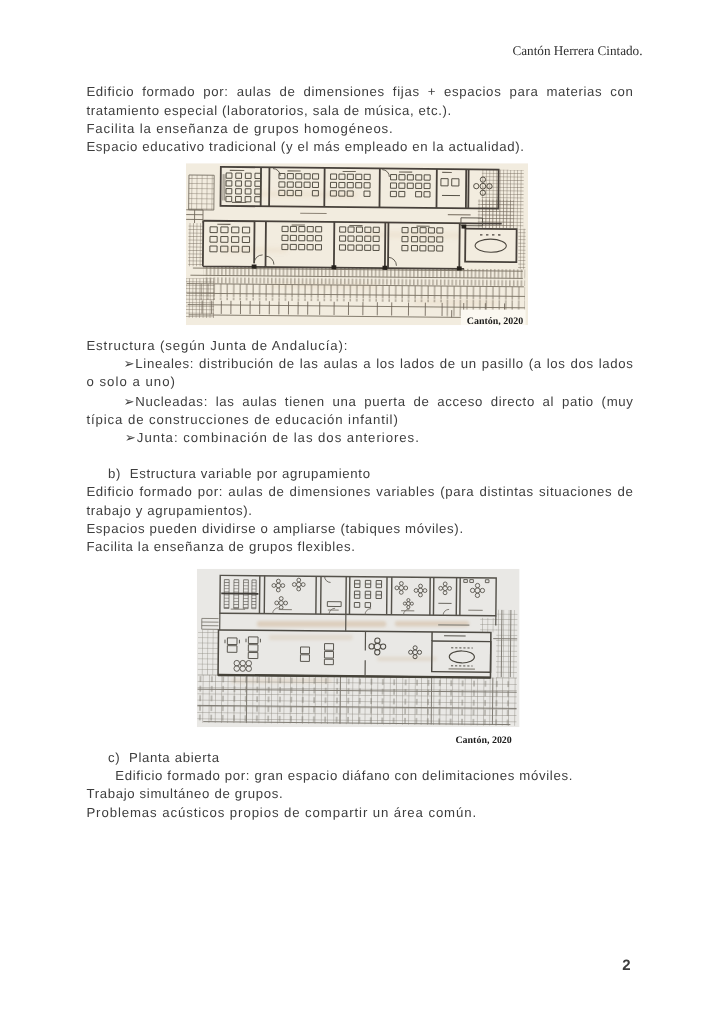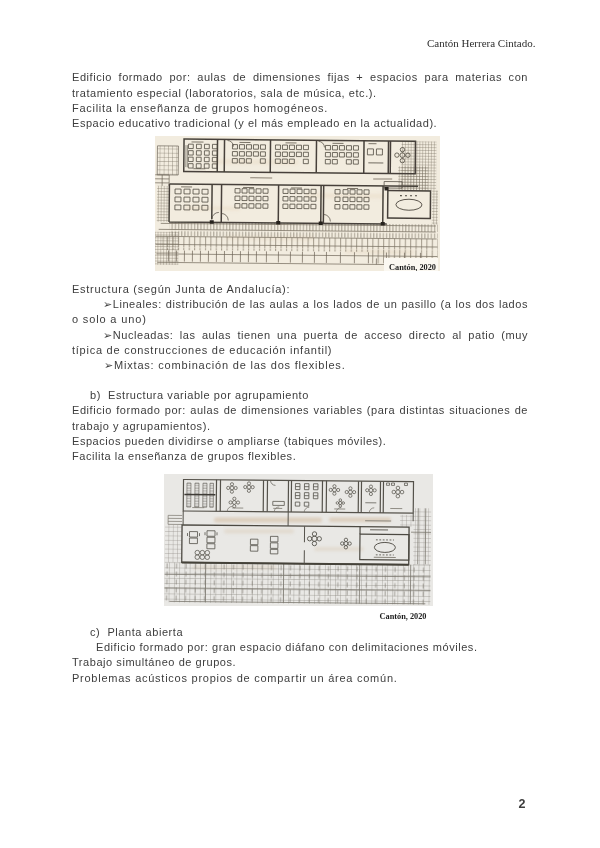--- a/index.html
+++ b/index.html
@@ -352,21 +352,21 @@
 <div class="t" style="left:72px;top:282px;letter-spacing:0.74px;">Estructura (según Junta de Andalucía):</div>
 
 <div class="t j" style="left:72px;top:297.1px;"><span style="display:inline-block;width:31px;"></span>➢Lineales: distribución de las aulas a los lados de un pasillo (a los dos lados</div>
 
 <div class="t" style="left:72px;top:312.4px;letter-spacing:0.85px;">o solo a uno)</div>
 
 <div class="t j" style="left:72px;top:327.7px;"><span style="display:inline-block;width:31px;"></span>➢Nucleadas: las aulas tienen una puerta de acceso directo al patio (muy</div>
 
 <div class="t" style="left:72px;top:343px;letter-spacing:0.75px;">típica de construcciones de educación infantil)</div>
 
-<div class="t" style="left:104px;top:358.3px;letter-spacing:0.8px;">➢Mixtas: combinación de las dos flexibles.</div>
+<div class="t" style="left:104px;top:358.3px;letter-spacing:0.8px;">➢Junta: combinación de las dos anteriores.</div>
 
 <div class="t b" style="left:90px;top:387.9px;">b)&nbsp;&nbsp;Estructura variable por agrupamiento</div>
 
 <div class="t j" style="left:72px;top:403.2px;">Edificio formado por: aulas de dimensiones variables (para distintas situaciones de</div>
 
 <div class="t" style="left:72px;top:418.5px;">trabajo y agrupamientos).</div>
 
 <div class="t" style="left:72px;top:433.8px;">Espacios pueden dividirse o ampliarse (tabiques móviles).</div>
 
 <div class="t" style="left:72px;top:449.1px;">Facilita la enseñanza de grupos flexibles.</div>

